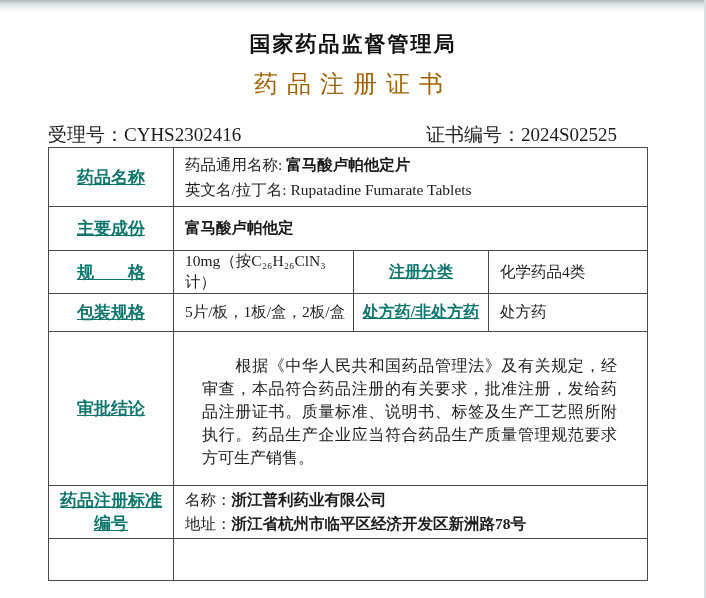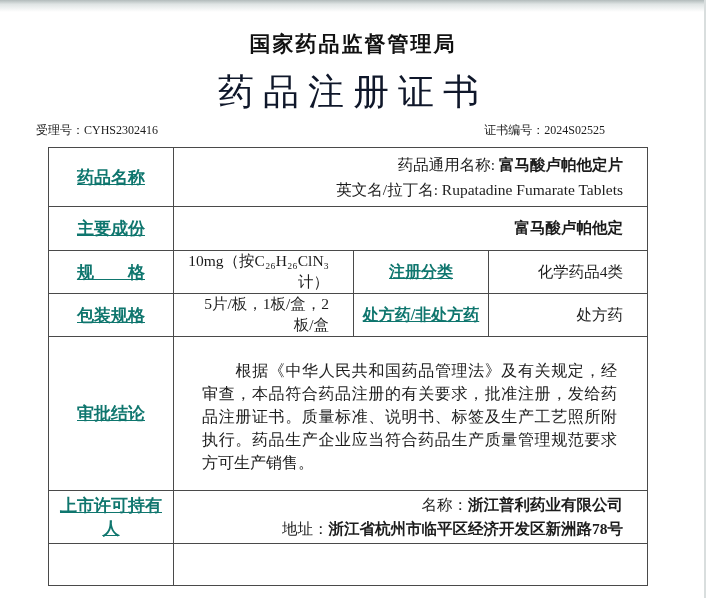--- a/index.html
+++ b/index.html
@@ -15,46 +15,46 @@
   .right-edge{
     position:absolute;top:0;right:0;width:2px;height:598px;background:#d9dede;
   }
   .agency{
     position:absolute;top:30px;left:0;width:706px;text-align:center;
     font-family:"Liberation Sans","DejaVu Sans",sans-serif;
     font-weight:bold;font-size:21px;letter-spacing:2px;color:#111;
   }
   .doc-title{
     position:absolute;top:68px;left:0;width:706px;text-align:center;
-    font-size:36px;letter-spacing:9px;color:#0f172a;
+    font-size:24px;letter-spacing:9px;color:#a16207;
   }
   .meta{
-    position:absolute;top:122px;left:36px;width:599px;
+    position:absolute;top:122px;left:48px;width:599px;
     display:flex;justify-content:space-between;
-    font-size:12px;
+    font-size:19px;
     align-items:center;
   }
   .meta .right{padding-right:30px;}
   table.cert{
     position:absolute;top:147px;left:48px;width:599px;
     border-collapse:collapse;table-layout:fixed;
   }
   td{
     border:1.5px solid #4a4a4a;
     padding:0;vertical-align:middle;overflow:hidden;
   }
   .lbl{
     font-weight:bold;text-align:center;font-size:17px;color:#0f766e;
     padding:0 4px;
     text-decoration:underline;
   }
   .lbl.tight{font-size:14.5px;letter-spacing:0;}
   .lbl.mid{font-size:16px;}
   .val{
-    text-align:right;font-size:15.5px;padding-left:11px;padding-right:24px;
+    text-align:left;font-size:15.5px;padding-left:11px;padding-right:5px;
   }
   .b{font-weight:bold;}
   .two-line div{line-height:25px;}
   .r1{height:59px;} .r2{height:44px;} .r3{height:32px;} .r4{height:40px;}
   .r5{height:36px;} .r6{height:38px;} .r7{height:138px;} .r8{height:53px;}
   .r9{height:42px;}
   .approval-text{
     margin:16px;font-size:16px;line-height:23px;text-indent:2.1em;
     padding:6px 14px 0 12px;text-align:justify;
   }
@@ -113,21 +113,21 @@
     <td class="lbl mid">处方药/非处方药</td>
     <td class="val">处方药</td>
   </tr>
   <tr class="r7">
     <td class="lbl">审批结论</td>
     <td colspan="3">
       <p class="approval-text">根据《中华人民共和国药品管理法》及有关规定，经审查，本品符合药品注册的有关要求，批准注册，发给药品注册证书。质量标准、说明书、标签及生产工艺照所附执行。药品生产企业应当符合药品生产质量管理规范要求方可生产销售。</p>
     </td>
   </tr>
   <tr class="r8">
-    <td class="lbl">上市许可持有人</td>
+    <td class="lbl">药品注册标准编号</td>
     <td class="val holder-lines" colspan="3">
       <div>
         <span>名称：</span><span class="b">浙江普利药业有限公司</span>
       </div>
       <div>
         <span>地址：</span><span class="b">浙江省杭州市临平区经济开发区新洲路78号</span>
       </div>
     </td>
   </tr>
   <tr class="r9">

